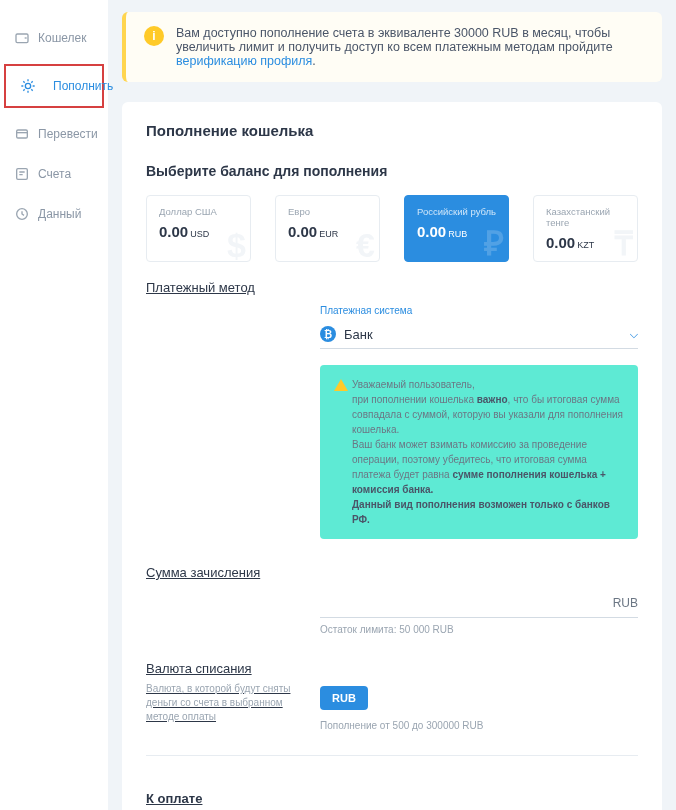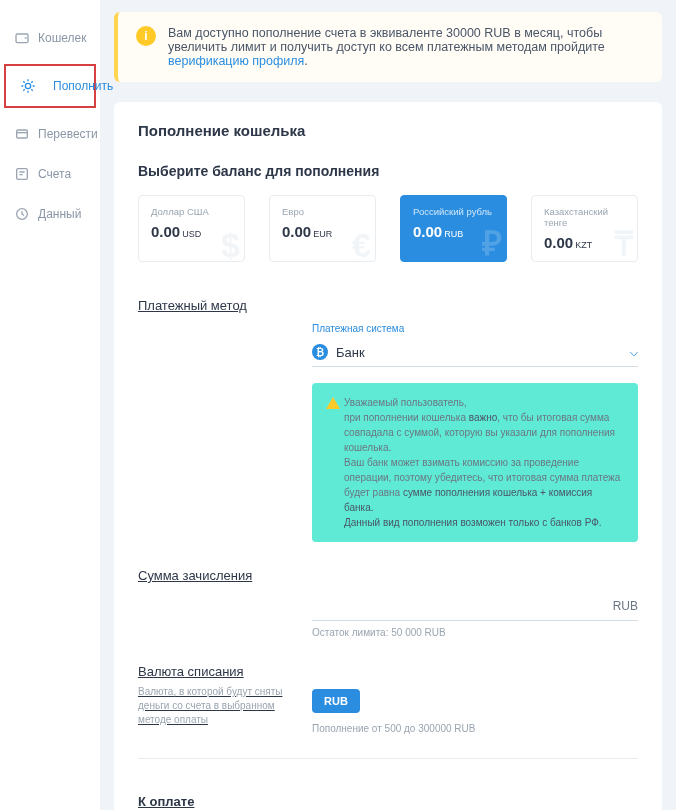--- a/index.html
+++ b/index.html
@@ -7,21 +7,21 @@
       font-family: -apple-system, BlinkMacSystemFont, "Segoe UI", Arial, sans-serif;
       background: #f0f4f8;
       font-size: 13px;
       color: #333;
       width: 676px;
       height: 810px;
       overflow: hidden;
     }
     .layout { display: flex; height: 810px; }
     .sidebar {
-      width: 100px;
+      width: 108px;
       background: #fff;
       padding-top: 18px;
     }
     .sidebar-item {
       display: flex;
       align-items: center;
       gap: 8px;
       padding: 12px 14px;
       font-size: 12px;
       color: #8b97a6;
@@ -58,21 +58,21 @@
       font-weight: bold; font-size: 12px;
     }
     .alert a { color: #2b8de0; text-decoration: none; }
     .card {
       background: #fff;
       border-radius: 6px;
       padding: 20px 24px 30px;
     }
     .card-title { font-size: 15px; font-weight: 600; color: #2d3748; margin-bottom: 24px; }
     .section-title { font-size: 14px; font-weight: 600; color: #2d3748; margin-bottom: 16px; }
-    .balance-grid { display: flex; gap: 24px; margin-bottom: 34px; }
+    .balance-grid { display: flex; gap: 24px; margin-bottom: 16px; }
     .balance-card {
       flex: 1;
       border: 1px solid #e7ecf1;
       border-radius: 4px;
       padding: 10px 12px;
       cursor: pointer;
       position: relative;
       overflow: hidden;
     }
     .balance-card.selected {
@@ -121,21 +121,21 @@
       line-height: 1.5;
     }
     .warning-icon {
       width: 0; height: 0;
       border-left: 7px solid transparent;
       border-right: 7px solid transparent;
       border-bottom: 12px solid #ffca28;
       flex-shrink: 0;
       margin-top: 2px;
     }
-    .warning-box b { font-weight: 400; color: #4a5568; }
+    .warning-box b { font-weight: 700; color: #4a5568; }
     .amount-input {
       border: none; border-bottom: 1px solid #d3dbe3;
       width: 100%; padding: 6px 0; font-size: 13px;
       text-align: right; outline: none; background: transparent;
     }
     .amount-wrap { position: relative; }
     .amount-cur { position: absolute; right: 0; top: 6px; font-size: 12px; color: #6b7684; }
     .amount-hint { font-size: 10px; color: #9aa5b1; margin-top: 6px; }
     .chip {
       background: #2b8de0; color: #fff;

